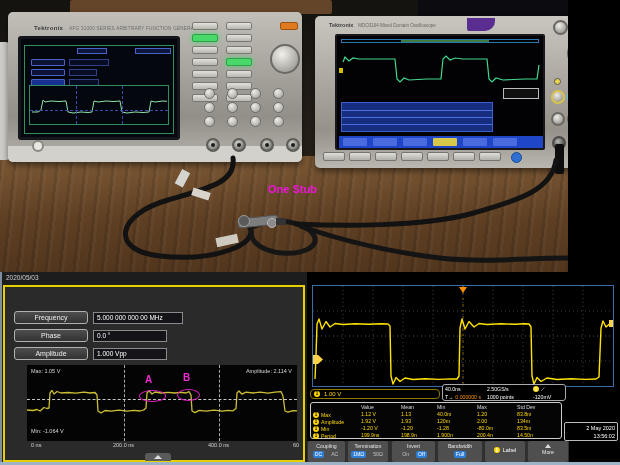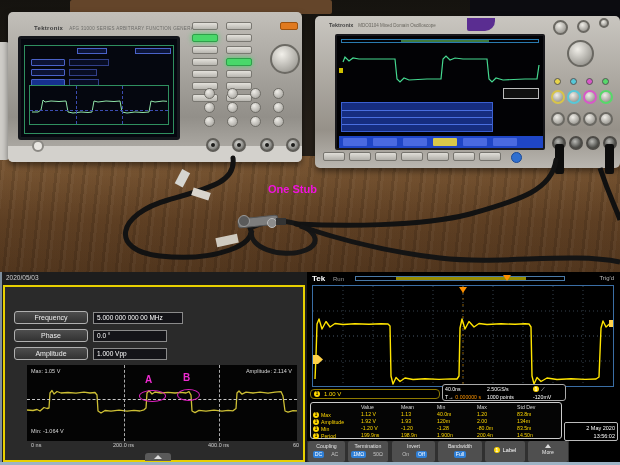--- a/index.html
+++ b/index.html
@@ -1,20 +1,20 @@
 <!DOCTYPE html>
 <html><head>
 <meta charset="utf-8">
 <style>
   html,body{margin:0;padding:0;background:#333;}
   *{box-sizing:border-box;font-family:"Liberation Sans","DejaVu Sans",sans-serif;}
   .stage{position:relative;width:620px;height:465px;overflow:hidden;background:#000;}
 
   
-  .photo{position:absolute;left:0;top:0;width:620px;height:272px;background:#fef9c3;overflow:hidden;}
+  .photo{position:absolute;left:0;top:0;width:568px;height:272px;background:#fef9c3;overflow:hidden;}
   .bg-top{position:absolute;left:0;top:0;width:620px;height:170px;
           background:linear-gradient(180deg,#15130f,#262019 80%);}
   .box{position:absolute;left:70px;top:0;width:262px;height:14px;background:#64452a;border-radius:2px;}
   .monitor{position:absolute;right:0;top:0;width:150px;height:26px;background:#0c0c10;}
   .desk{position:absolute;left:0;top:156px;width:620px;height:116px;
         background:linear-gradient(180deg,#7c5733,#60402312 0),linear-gradient(180deg,#7e5a36,#5e3f23 55%,#50351d);}
   .desk:after{content:"";position:absolute;inset:0;
         background:repeating-linear-gradient(96deg,rgba(0,0,0,.10) 0 3px,rgba(255,255,255,.03) 3px 6px,transparent 6px 14px);}
   .white-dev{position:absolute;left:0;top:42px;width:9px;height:118px;background:#cfcdc8;border-radius:0 3px 3px 0;}
 
@@ -340,29 +340,20 @@
         <span style="left:181px;">400.0 ns</span>
         <span style="left:266px;">600.0 ns</span>
       </div>
       <div class="fg-up">
           <i></i>
         </div>
     </div>
   </div>
 
   <div class="sc">
-    <div class="sc-top">
-      <span class="sc-tek">Tek</span>
-      <span class="sc-run">Run</span>
-      <div class="sc-posbar">
-        <div class="sc-posfill"></div>
-        <div class="sc-tmark"></div>
-      </div>
-      <span class="sc-trigd">Trig'd</span>
-    </div>
 
     <div class="sc-grat">
       <svg width="300" height="100" viewBox="0 0 300 100">
         <g stroke="#35404d" stroke-width="1" stroke-dasharray="1,3">
           <line x1="30" y1="0" x2="30" y2="100"></line>
             <line x1="60" y1="0" x2="60" y2="100"></line>
           <line x1="90" y1="0" x2="90" y2="100"></line>
             <line x1="120" y1="0" x2="120" y2="100"></line>
           <line x1="180" y1="0" x2="180" y2="100"></line>
             <line x1="210" y1="0" x2="210" y2="100"></line>

